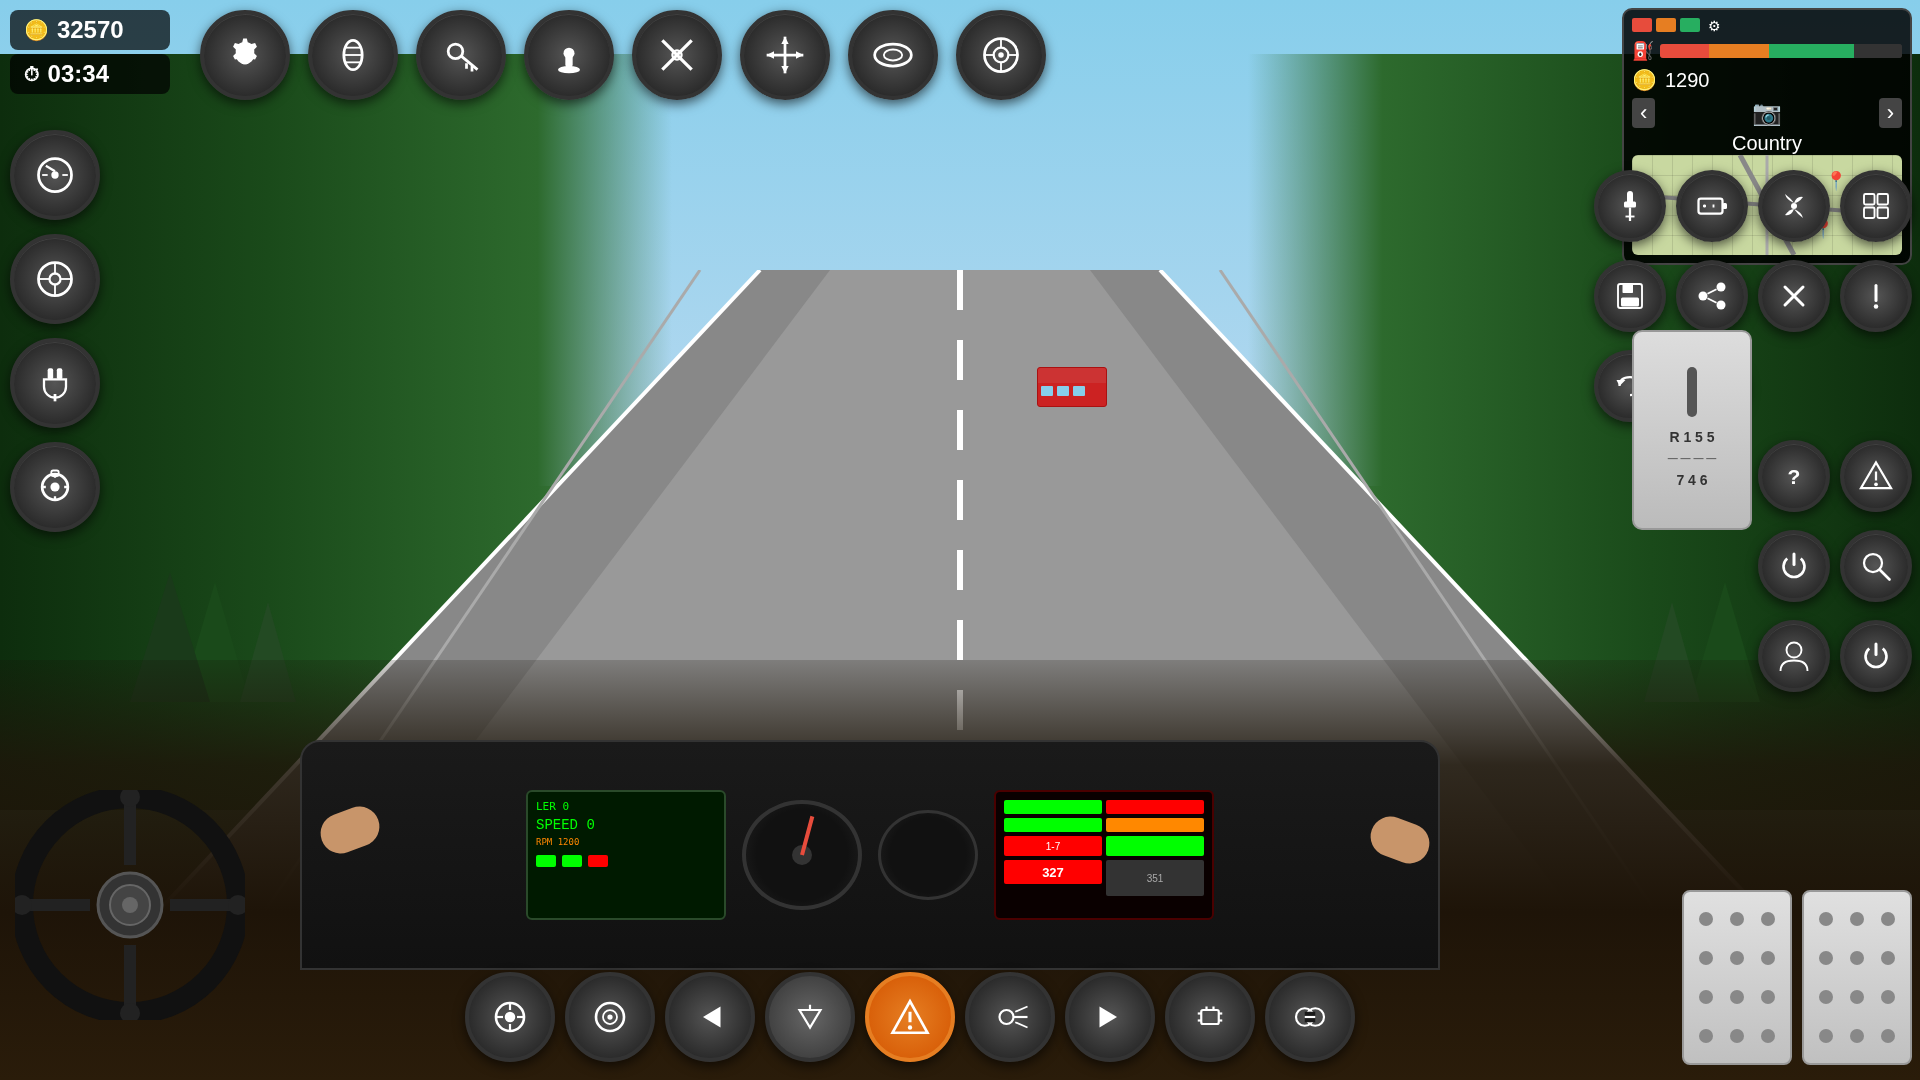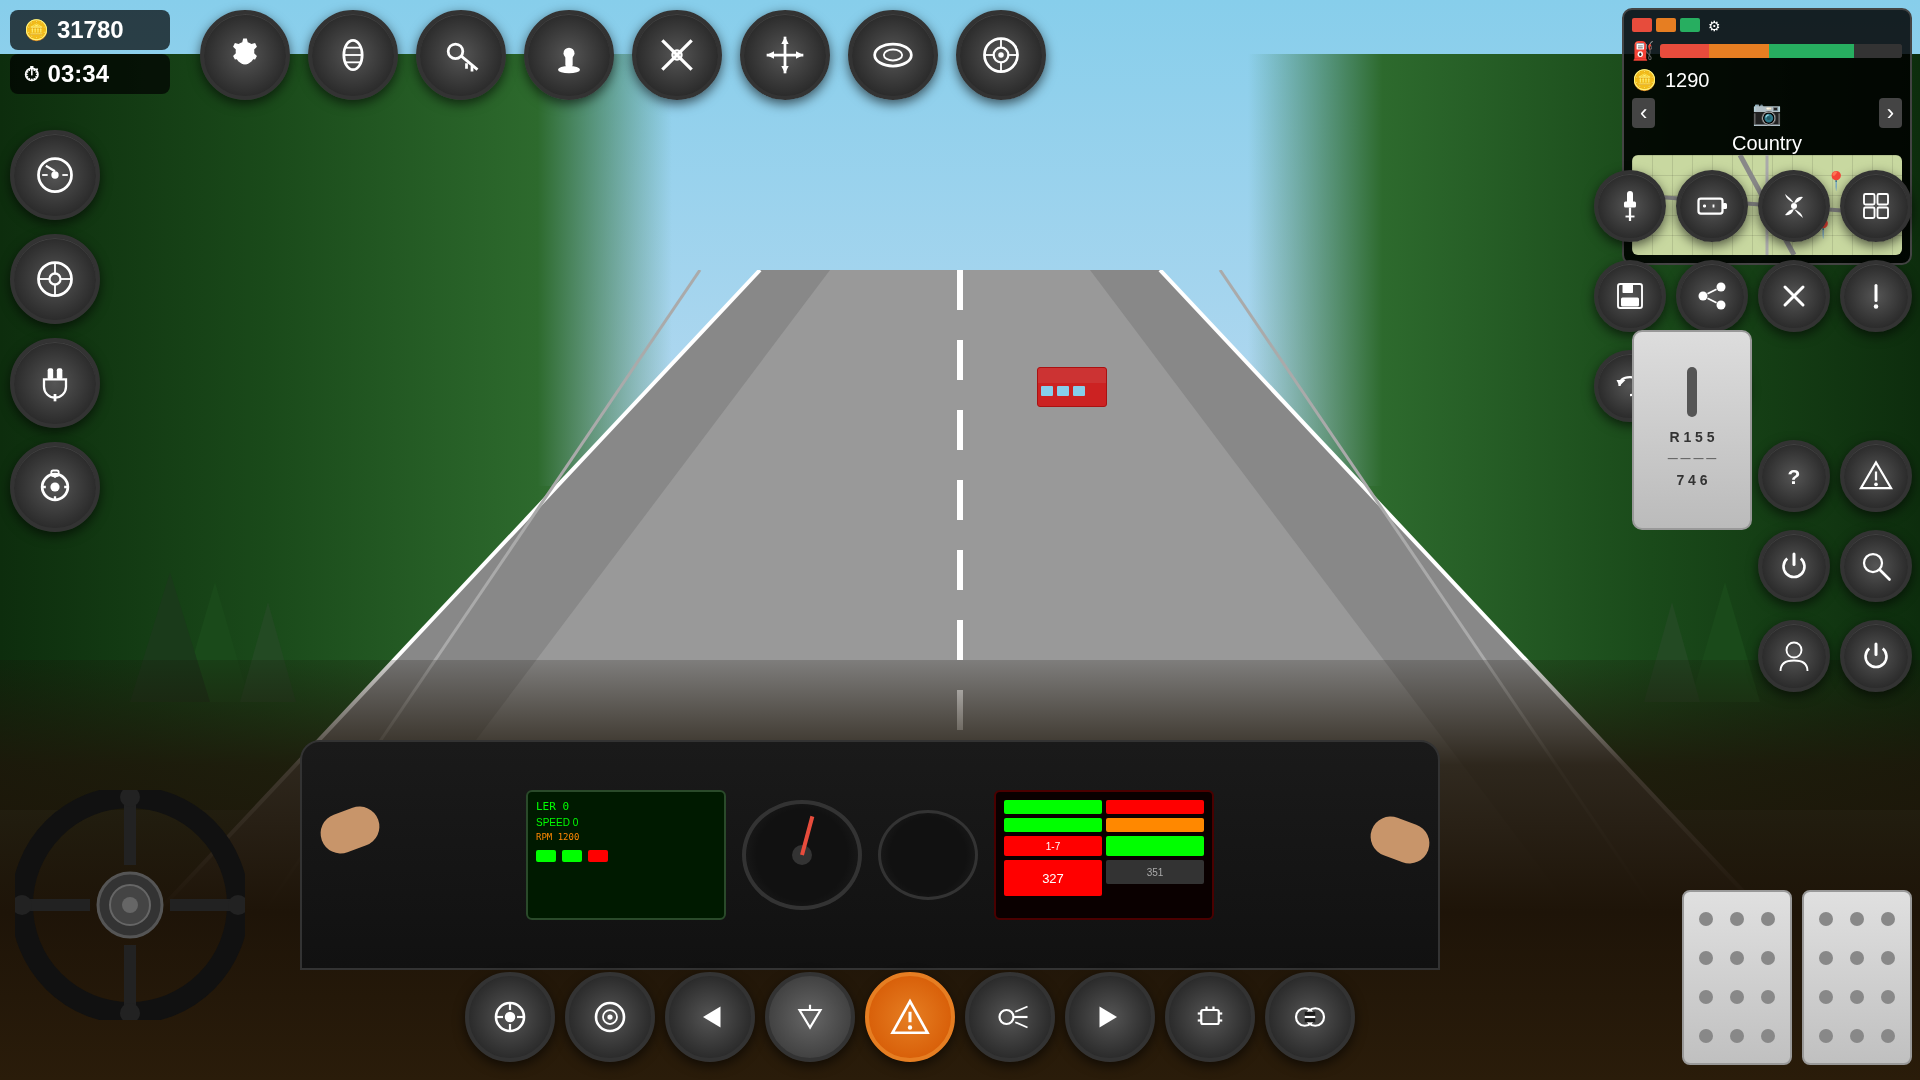--- a/index.html
+++ b/index.html
@@ -275,21 +275,21 @@
 
   <div style="position:absolute;bottom:0;left:0;width:100%;height:420px;background:linear-gradient(180deg,rgba(20,15,8,0.2) 0%,rgba(30,22,10,0.85) 25%,#1e1408 60%,#2a1c0a 100%);">
 
     <div style="position:absolute;bottom:110px;left:300px;right:480px;height:230px;background:linear-gradient(180deg,#1a1a1a,#111);border-radius:20px 20px 0 0;border:2px solid #333;overflow:hidden;">
 
       <div style="display:flex;gap:16px;padding:12px;height:100%;align-items:center;justify-content:center;">
 
 
         <div style="width:200px;height:130px;background:#001a00;border:2px solid #2a4a2a;border-radius:6px;display:flex;flex-direction:column;gap:4px;padding:8px;">
           <div style="color:#0f0;font-size:11px;font-family:monospace;">LER 0</div>
-          <div style="color:#0f0;font-size:10px;font-family:Liberation Sans, sans-serif;">SPEED 0</div>
+          <div style="color:#0f0;font-size:14px;font-family:Liberation Mono, monospace;">SPEED 0</div>
           <div style="color:#f80;font-size:9px;font-family:monospace;">RPM 1200</div>
           <div style="display:flex;gap:6px;margin-top:4px;">
             <div style="width:20px;height:12px;background:#0f0;border-radius:2px;"></div>
             <div style="width:20px;height:12px;background:#0f0;border-radius:2px;"></div>
             <div style="width:20px;height:12px;background:#f00;border-radius:2px;"></div>
           </div>
         </div>
 
         <div style="width:120px;height:110px;border-radius:50%;border:4px solid #333;background:radial-gradient(circle,#111 60%,#222);display:flex;align-items:center;justify-content:center;position:relative;">
           <div style="width:4px;height:40px;background:#e74c3c;transform-origin:bottom center;transform:rotate(15deg);position:absolute;bottom:50%;"></div>
@@ -299,36 +299,36 @@
         <div style="width:100px;height:90px;border-radius:50%;border:3px solid #333;background:radial-gradient(circle,#111 60%,#222);"></div>
 
         <div style="width:220px;height:130px;background:#0a0000;border:2px solid #4a0000;border-radius:6px;padding:8px;">
           <div style="display:grid;grid-template-columns:1fr 1fr;gap:4px;">
             <div style="background:#0f0;height:14px;border-radius:2px;"></div>
             <div style="background:#f00;height:14px;border-radius:2px;"></div>
             <div style="background:#0f0;height:14px;border-radius:2px;"></div>
             <div style="background:#f80;height:14px;border-radius:2px;"></div>
             <div style="background:#f00;height:20px;border-radius:2px;font-size:10px;color:white;display:flex;align-items:center;justify-content:center;">1-7</div>
             <div style="background:#0f0;height:20px;border-radius:2px;"></div>
-            <div style="background:#f00;height:36px;border-radius:2px;font-size:13px;color:white;font-weight:normal;display:flex;align-items:center;justify-content:center;">327</div>
-            <div style="background:#333;height:24px;border-radius:2px;font-size:10px;color:#aaa;display:flex;align-items:center;justify-content:center;">351</div>
+            <div style="background:#f00;height:24px;border-radius:2px;font-size:13px;color:white;font-weight:bold;display:flex;align-items:center;justify-content:center;">327</div>
+            <div style="background:#333;height:36px;border-radius:2px;font-size:10px;color:#aaa;display:flex;align-items:center;justify-content:center;">351</div>
           </div>
         </div>
       </div>
     </div>
   </div>
 
   <div style="position:absolute;bottom:230px;left:320px;width:60px;height:40px;background:#c8956a;border-radius:20px;transform:rotate(-20deg);"></div>
   <div style="position:absolute;bottom:220px;right:490px;width:60px;height:40px;background:#c8956a;border-radius:20px;transform:rotate(20deg);"></div>
 </div>
 
 <div class="hud-topleft">
   <div class="hud-item">
     <span class="hud-icon">🪙</span>
-    <span>31780</span>
+    <span>32570</span>
   </div>
   <div class="hud-item">
     <span class="hud-icon">⏱</span>
     <span>03:34</span>
   </div>
 </div>
 
 <div class="left-buttons">
 
   <div class="circle-btn">

